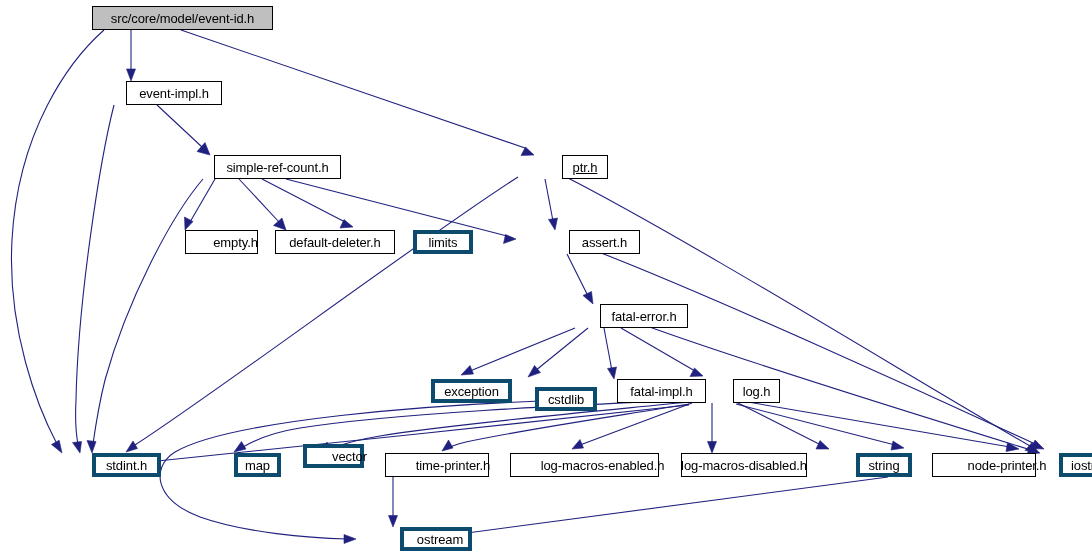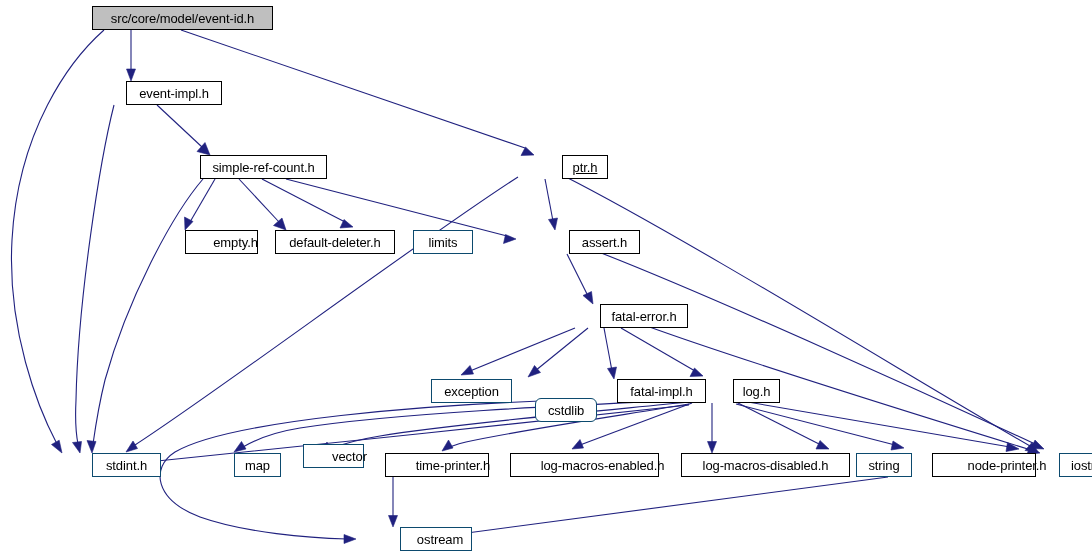--- a/index.html
+++ b/index.html
@@ -43,21 +43,21 @@
     font-size: 13px;
     color: #000000;
     line-height: 1;
     letter-spacing: -0.1px;
     margin-left: 44px;
   }
   .node-box.local {
     border: 1.6px solid #000000;
   }
   .node-box.system {
-    border: 1px solid #0c4a6e;
+    border: 4px solid #0c4a6e;
   }
   .node-box.root {
     border: 1.6px solid #000000;
     background: #bfbfbf;
   }
   .node-label {
     pointer-events: none;
   }
 </style>
 </head>
@@ -228,21 +228,21 @@
     </g>
 
   </svg>
 
   <div class="node-box root" style="left:48px;  top:6px;   width:181px; height:24px;">
       <span class="node-label">src/core/model/event-id.h</span>
     </div>
   <div class="node-box local" style="left:82px;  top:81px;  width:96px;  height:24px;">
       <span class="node-label">event-impl.h</span>
     </div>
-  <div class="node-box local" style="left:156px; top:155px; width:127px; height:24px;text-align:center;">
+  <div class="node-box local" style="left:170px; top:155px; width:127px; height:24px;text-align:center;">
       <span class="node-label">simple-ref-count.h</span>
     </div>
   <div class="node-box local" style="left:518px; top:155px; width:46px;  height:24px;text-decoration:underline;">
       <span class="node-label">ptr.h</span>
     </div>
   <div class="node-box local" style="left:141px; top:230px; width:73px;  height:24px;padding-left:28px;">
       <span class="node-label">empty.h</span>
     </div>
   <div class="node-box local" style="left:231px; top:230px; width:120px; height:24px;">
       <span class="node-label">default-deleter.h</span>
@@ -252,21 +252,21 @@
     </div>
   <div class="node-box local" style="left:525px; top:230px; width:71px;  height:24px;">
       <span class="node-label">assert.h</span>
     </div>
   <div class="node-box local" style="left:556px; top:304px; width:88px;  height:24px;">
       <span class="node-label">fatal-error.h</span>
     </div>
   <div class="node-box system" style="left:387px; top:379px; width:81px;  height:24px;">
       <span class="node-label">exception</span>
     </div>
-  <div class="node-box system" style="left:491px; top:398px; width:62px;  height:24px;border-radius:6px;">
+  <div class="node-box system" style="left:491px; top:387px; width:62px;  height:24px;">
       <span class="node-label">cstdlib</span>
     </div>
   <div class="node-box local" style="left:573px; top:379px; width:89px;  height:24px;">
       <span class="node-label">fatal-impl.h</span>
     </div>
   <div class="node-box local" style="left:689px; top:379px; width:47px;  height:24px;">
       <span class="node-label">log.h</span>
     </div>
   <div class="node-box system" style="left:48px;  top:453px; width:69px;  height:24px;">
       <span class="node-label">stdint.h</span>
@@ -276,21 +276,21 @@
     </div>
   <div class="node-box system" style="left:259px; top:444px; width:61px;  height:24px;padding-left:32px;">
       <span class="node-label">vector</span>
     </div>
   <div class="node-box local" style="left:341px; top:453px; width:104px; height:24px;padding-left:32px;">
       <span class="node-label">time-printer.h</span>
     </div>
   <div class="node-box local" style="left:466px; top:453px; width:149px; height:24px;padding-left:36px;">
       <span class="node-label">log-macros-enabled.h</span>
     </div>
-  <div class="node-box local" style="left:637px; top:453px; width:169px; height:24px;">
+  <div class="node-box local" style="left:637px; top:453px; width:126px; height:24px;">
       <span class="node-label">log-macros-disabled.h</span>
     </div>
   <div class="node-box system" style="left:812px; top:453px; width:56px;  height:24px;">
       <span class="node-label">string</span>
     </div>
   <div class="node-box local" style="left:888px; top:453px; width:104px; height:24px;padding-left:46px;">
       <span class="node-label">node-printer.h</span>
     </div>
   <div class="node-box system" style="left:1015px;top:453px; width:73px;  height:24px;">
       <span class="node-label">iostream</span>

